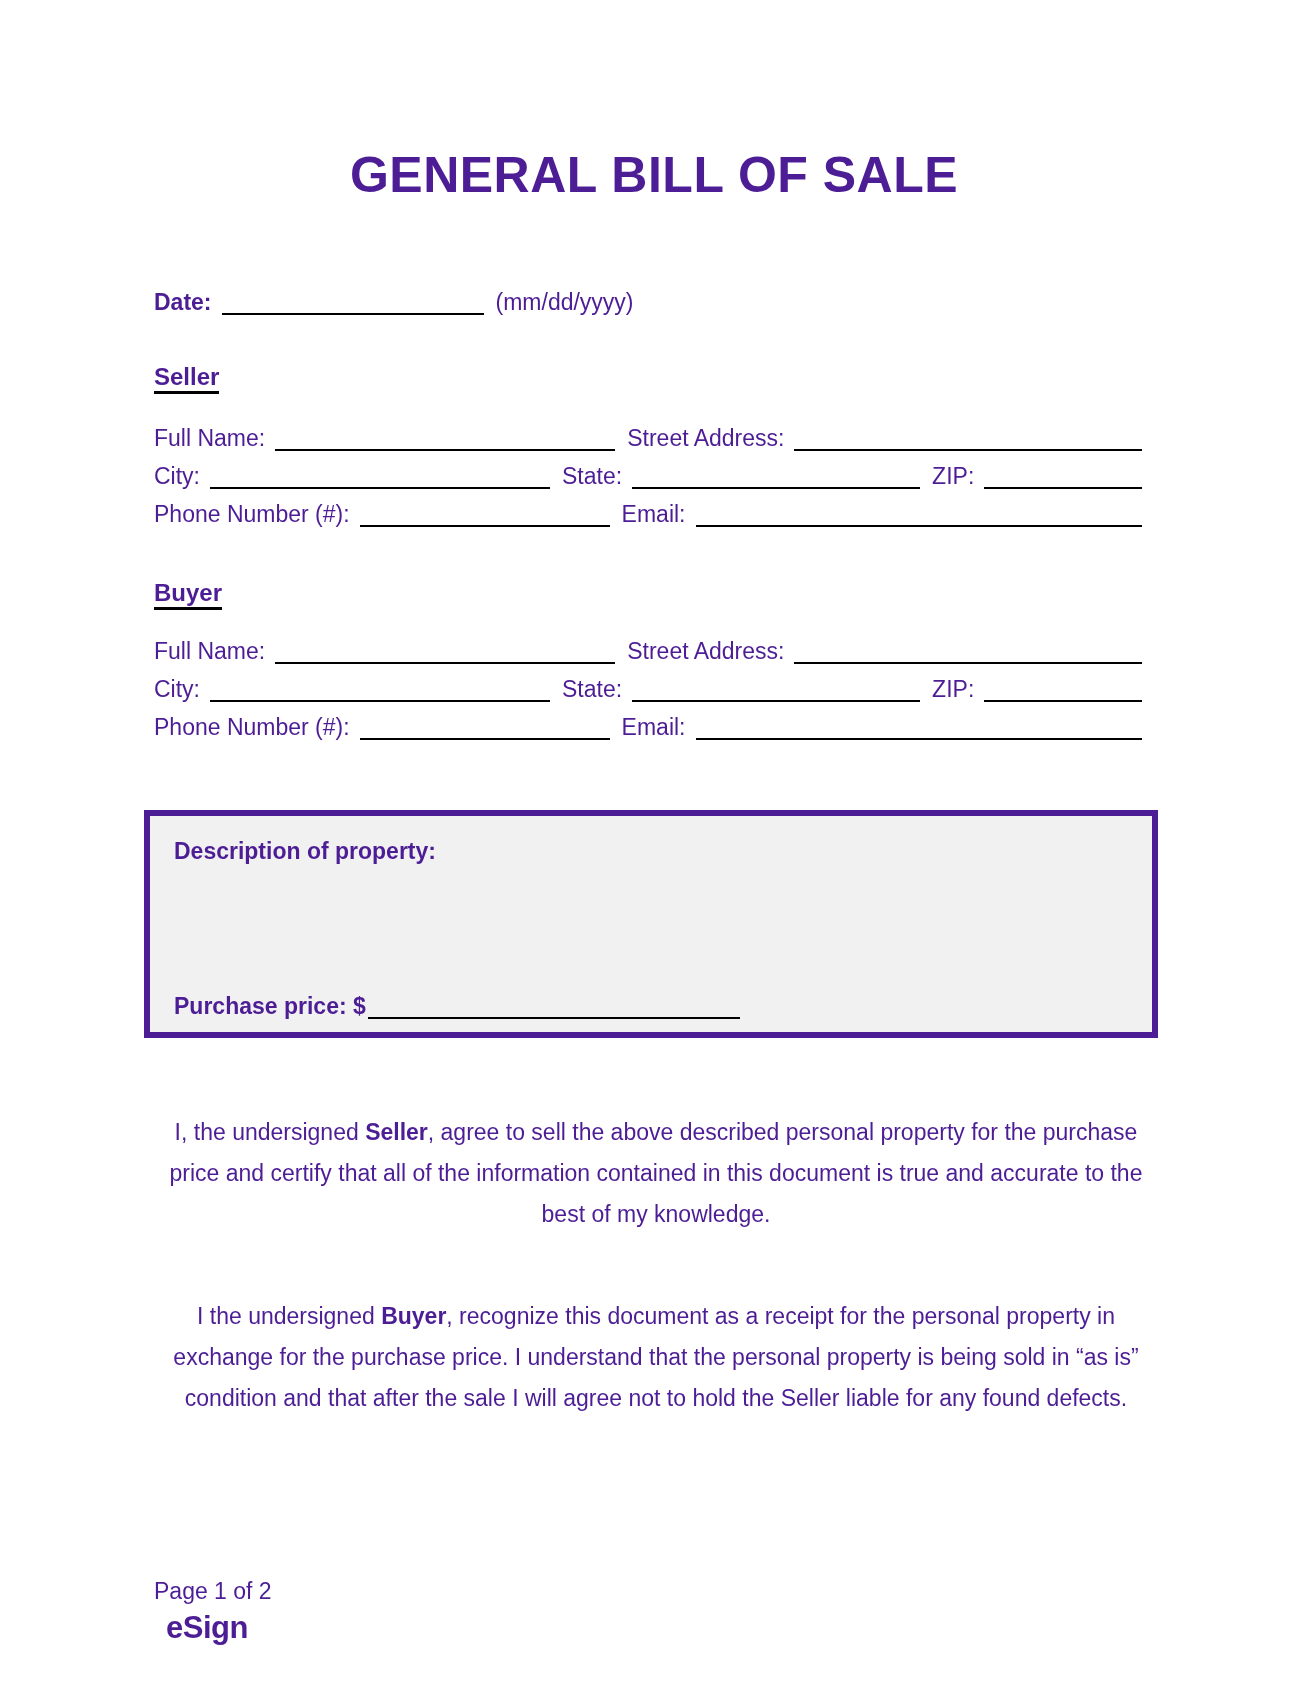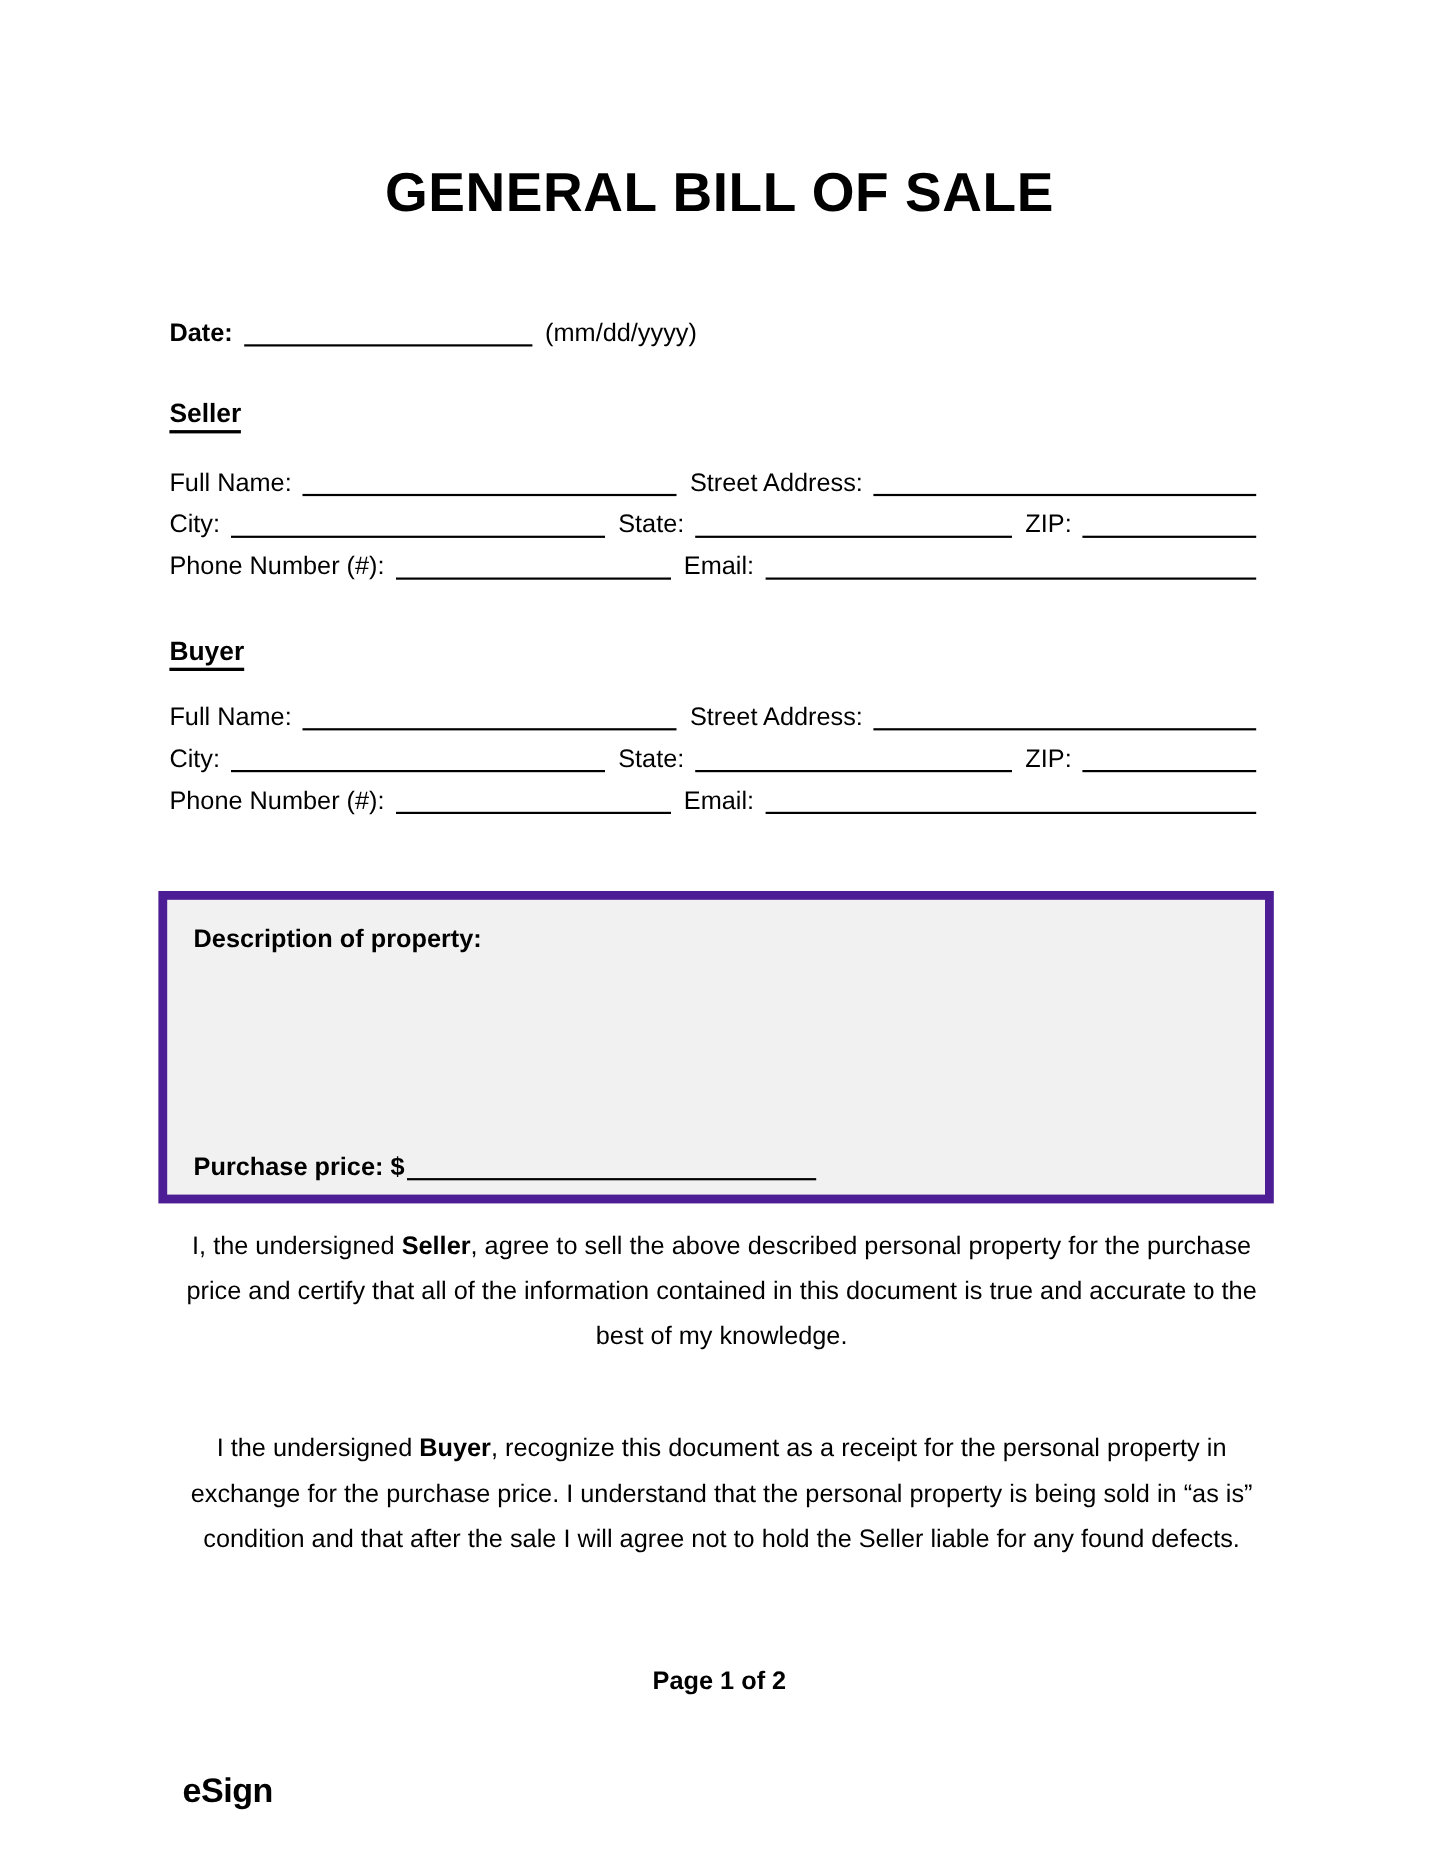--- a/index.html
+++ b/index.html
@@ -1,21 +1,21 @@
 <!DOCTYPE html>
 <html><head>
 <meta charset="utf-8">
 <style>
   html,body{margin:0;padding:0;background:#fff;}
   .page{
     position:relative;
     width:1308px;height:1694px;
     background:#ffffff;
     font-family:"Liberation Sans","DejaVu Sans",sans-serif;
-    color:#000000;
+    color:#4c1d95;
     overflow:hidden;
   }
   .abs{position:absolute;}
   
   .doc-title{
     left:154px;width:1000px;top:148px;
     font-size:50px;font-weight:bold;line-height:54px;
     text-align:center;letter-spacing:0.5px;
   }
   
@@ -36,22 +36,22 @@
   .uline.grow{flex:1 1 auto;margin-right:12px;}
   
   .section-heading{
     left:154px;font-size:24px;font-weight:bold;line-height:26px;
   }
   .section-heading span{
     display:inline-block;border-bottom:3px solid #000;padding-bottom:1px;
   }
   
   .prop-box{
-    left:144px;top:810px;width:1014px;height:284px;
-    background:#f1f1f1;border:8px solid #4c1d95;
+    left:144px;top:810px;width:1014px;height:228px;
+    background:#f1f1f1;border:6px solid #4c1d95;
     box-sizing:border-box;
   }
   .prop-box .desc-label{
     position:absolute;left:24px;top:22px;
     font-size:23px;font-weight:bold;
   }
   .prop-box .price-row{
     position:absolute;left:24px;bottom:12px;
     font-size:23px;display:flex;align-items:baseline;white-space:nowrap;
   }
@@ -60,22 +60,22 @@
   .para{
     left:154px;width:1004px;
     font-size:23px;line-height:41px;text-align:center;
   }
   
   .brand{
     left:166px;top:1574px;
     font-size:31px;font-weight:bold;letter-spacing:-0.5px;margin-top:36px;
   }
   .page-num{
-    left:154px;width:1000px;top:1514px;
-    font-size:23px;text-align:center;font-weight:bold;
+    left:154px;width:1000px;top:1578px;
+    font-size:23px;text-align:left;
   }
 </style>
 </head>
 <body>
 
 <div class="page">
 
   <div class="abs doc-title">GENERAL BILL OF SALE</div>
 
   <div class="abs row" style="top:288px">

